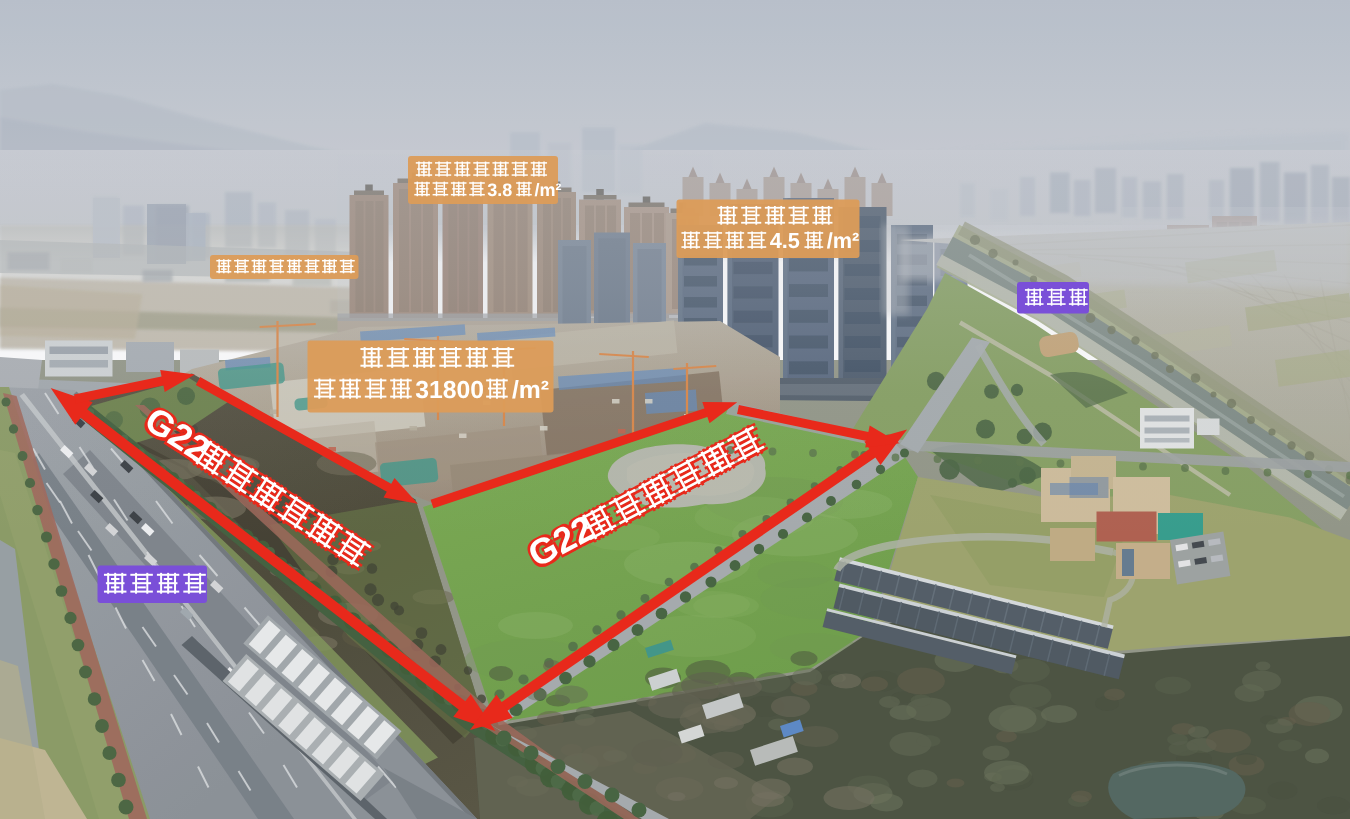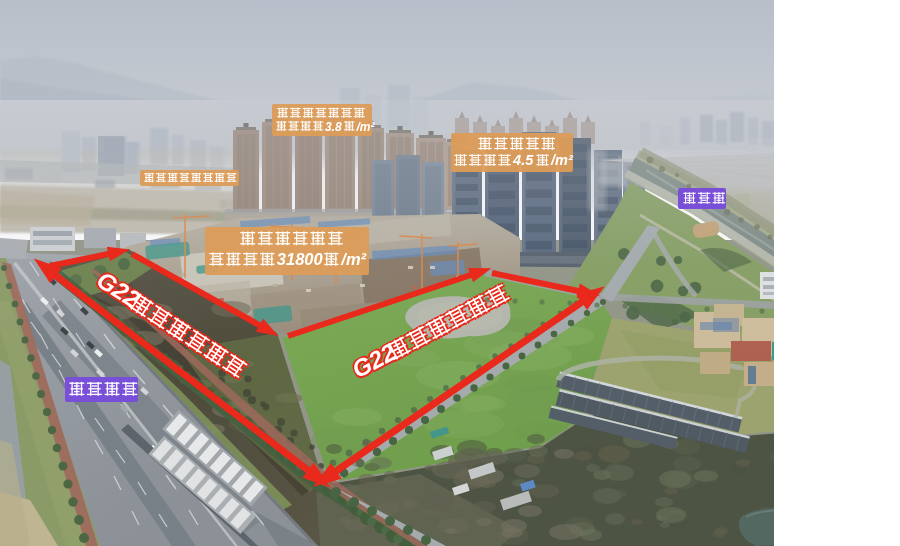--- a/index.html
+++ b/index.html
@@ -1,14 +1,14 @@
 <!DOCTYPE html>
 <html><head><meta charset="utf-8"><style>
 html,body{margin:0;padding:0;background:#fff;}
-#stage{position:relative;width:774px;height:546px;overflow:hidden;font-family:"Liberation Sans",sans-serif;font-style:italic;}
+#stage{position:relative;width:900px;height:546px;overflow:hidden;font-family:"Liberation Sans",sans-serif;}
 </style></head><body>
 <div id="stage">
 <svg width="900" height="546" viewBox="0 0 900 546" shape-rendering="auto">
 <defs>
 <linearGradient id="sky" x1="0" y1="0" x2="0" y2="1">
  <stop offset="0" stop-color="#b7bfca"></stop>
  <stop offset="0.55" stop-color="#c2c7cf"></stop>
  <stop offset="1" stop-color="#cbced3"></stop>
 </linearGradient>
 <linearGradient id="haze" x1="0" y1="0" x2="0" y2="1">

